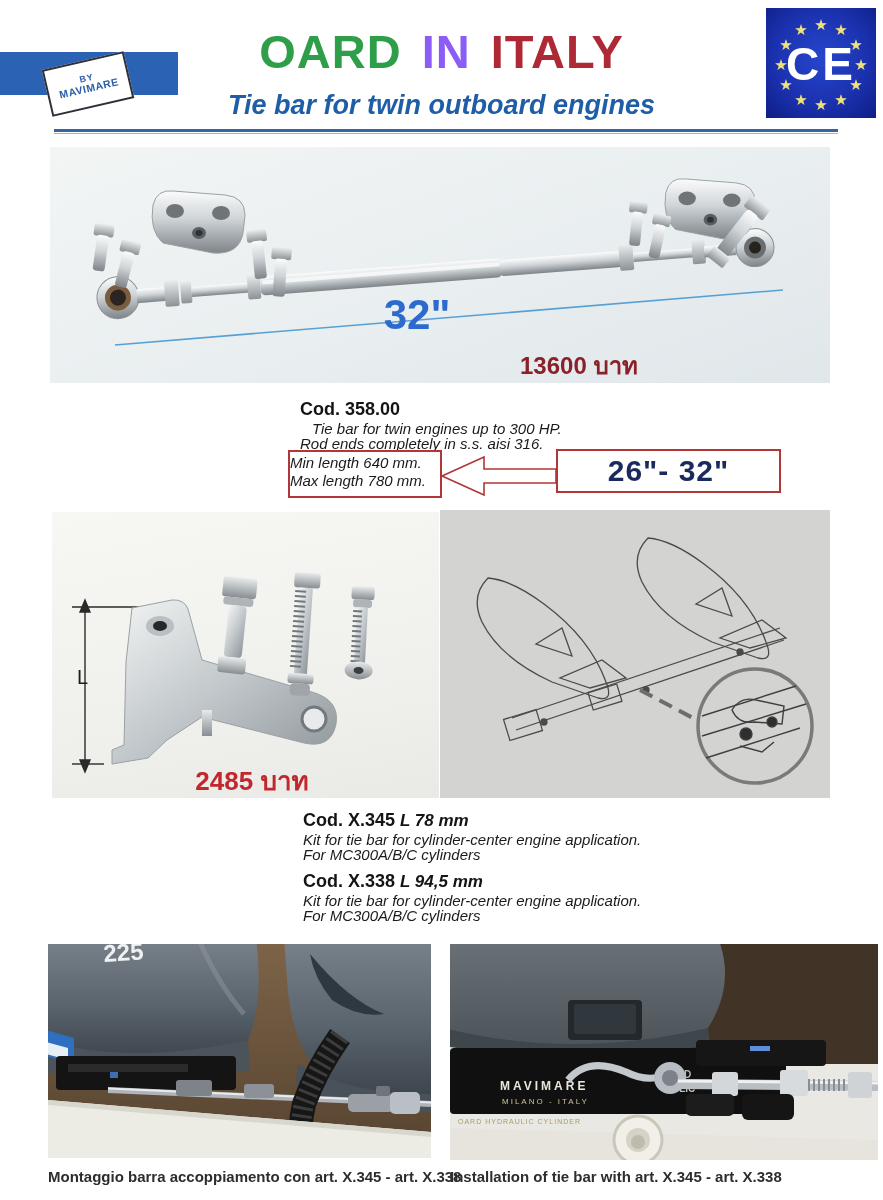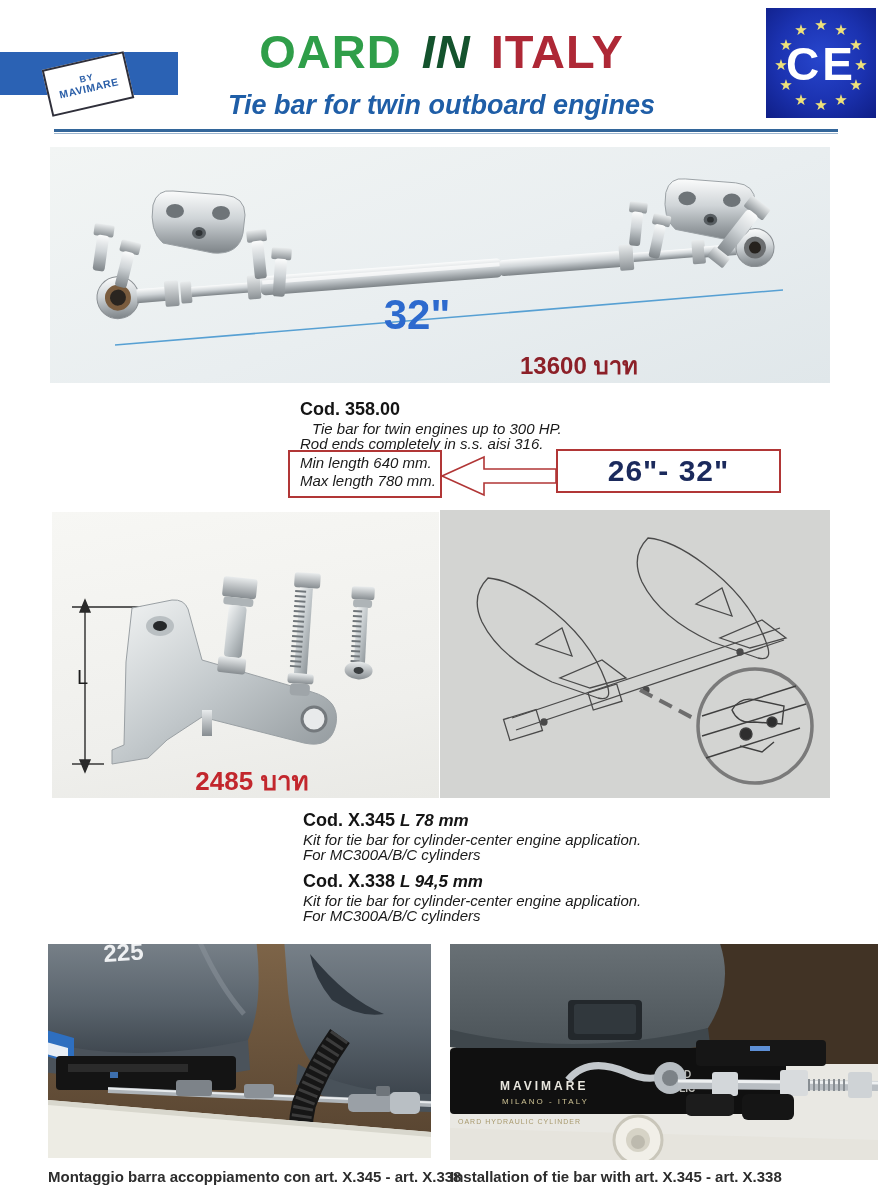--- a/index.html
+++ b/index.html
@@ -15,21 +15,21 @@
     left:46px;top:60px;width:80px;height:44px;background:#ffffff;
     border:2px solid #2f2f3a;transform:rotate(-13deg);
     display:flex;flex-direction:column;align-items:center;justify-content:center;
     color:#2b5fa8;font-weight:bold;line-height:1.05;
   }
   .badge .l1{font-size:9px;letter-spacing:1px;}
   .badge .l2{font-size:10.5px;letter-spacing:.5px;}
   .title-row{left:0;top:24px;width:883px;text-align:center;font-weight:800;
     font-size:47px;letter-spacing:1px;white-space:nowrap;}
   .t-made{color:#2f9e49;}
-  .t-in{color:#14532d;padding:0 6px;font-style:italic;}
+  .t-in{color:#8b5cf6;padding:0 6px;}
   .t-italy{color:#ae2836;margin-top:44px;}
   .subtitle{left:0;top:90px;width:883px;text-align:center;font-weight:bold;
     font-style:italic;font-size:27px;color:#1f5ea7;}
   .ce-box{left:766px;top:8px;width:110px;height:110px;
     background:radial-gradient(circle at 50% 45%, #2746cd 0%, #1b32b0 55%, #0f1e86 100%);}
   .rule{left:54px;top:129px;width:784px;height:3px;background:#33669a;}
   .rule2{left:54px;top:133px;width:784px;height:1px;background:#9db6cf;}
 
   
   .photo1{left:50px;top:147px;width:780px;height:236px;
@@ -38,21 +38,21 @@
     background:linear-gradient(170deg,#f7f7f4 0%,#efefec 70%,#e9e9e5 100%);}
   .photo2r{left:440px;top:510px;width:390px;height:288px;background:#d3d4d2;}
   .photo3l{left:48px;top:944px;width:383px;height:214px;background:#6b5540;}
   .photo3r{left:450px;top:944px;width:428px;height:216px;background:#e9e8e3;}
 
   
   .code-line{font-weight:800;font-size:18px;color:#141414;white-space:nowrap;}
   .code-line .sz{font-weight:bold;font-style:italic;font-size:17px;}
   .desc{font-style:italic;font-size:15px;line-height:15px;color:#1a1a1a;white-space:nowrap;}
   .redbox1{left:288px;top:450px;width:150px;height:44px;border:2px solid #b13636;}
-  .redbox1 .desc{margin-left:10px;margin-top:3px;}
+  .redbox1 .desc{margin-top:3px;}
   .redbox2{left:556px;top:449px;width:221px;height:40px;border:2px solid #b13636;
     display:flex;align-items:center;justify-content:center;}
   .range{font-weight:800;font-size:30px;color:#1b2a5c;letter-spacing:1px;white-space:nowrap;}
 
   
   .caption{font-weight:bold;font-size:15px;color:#2d2d2d;white-space:nowrap;}
 </style>
 </head>
 <body>
 

